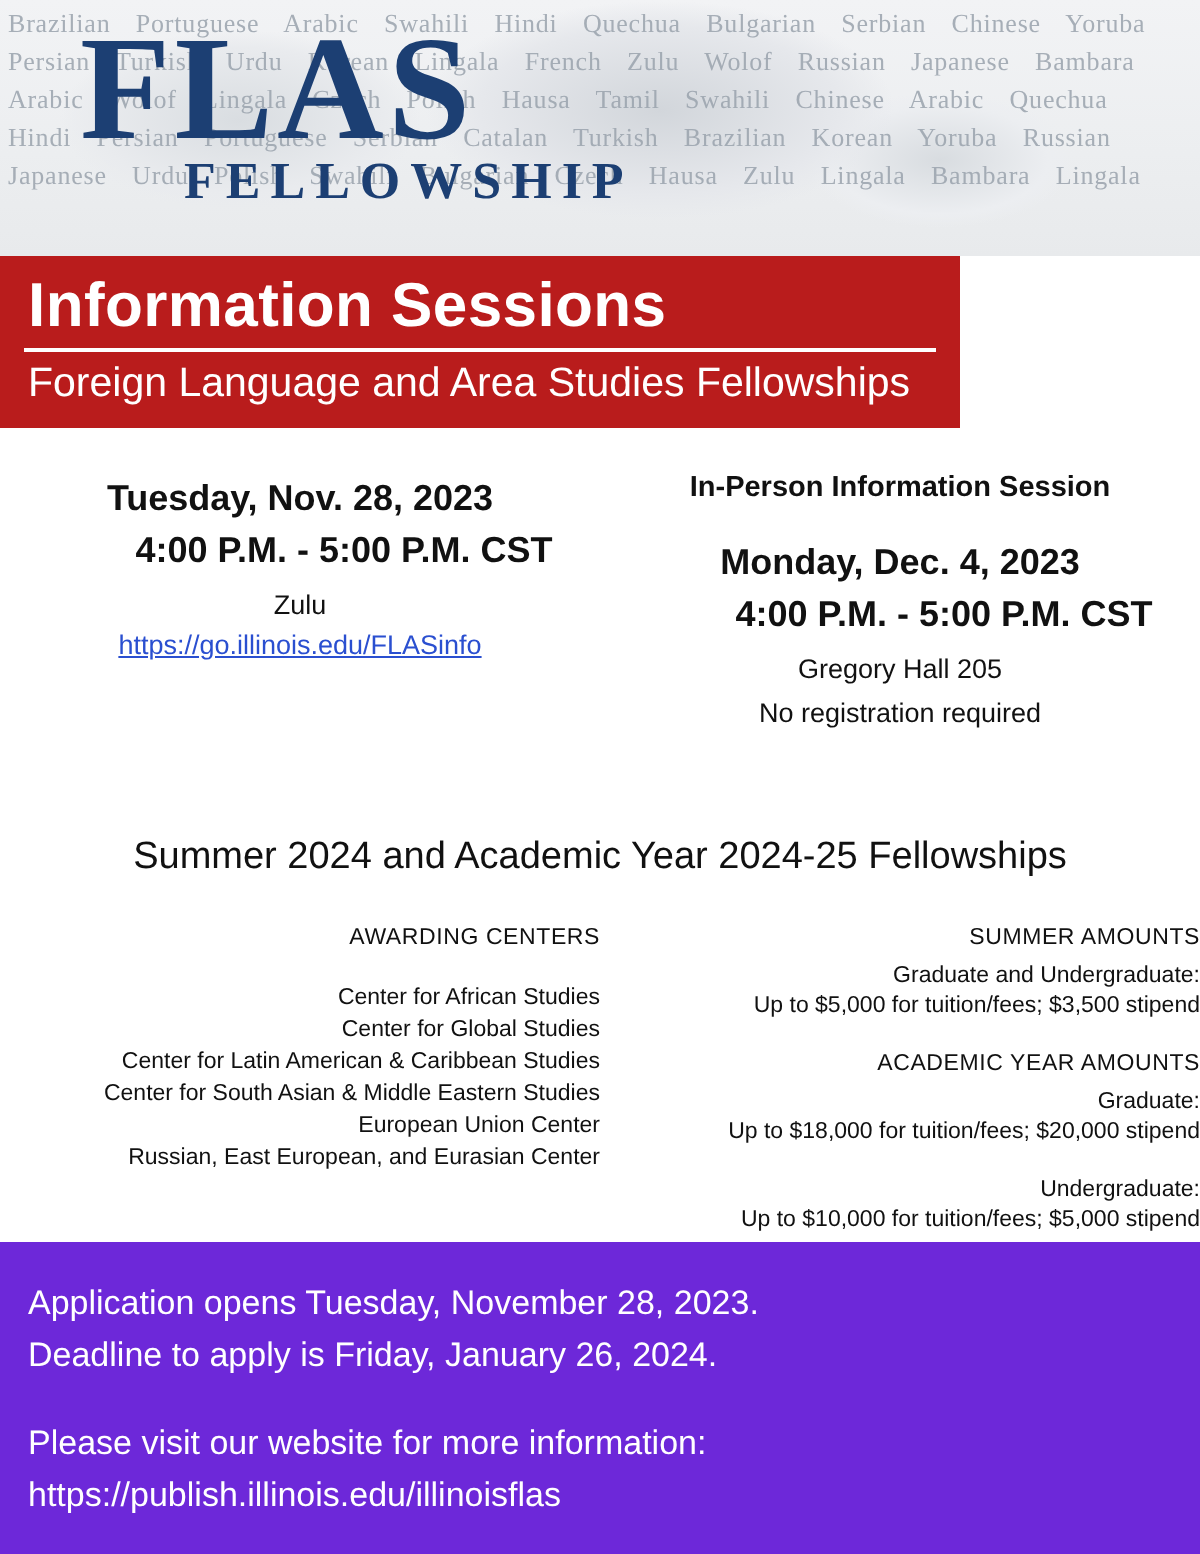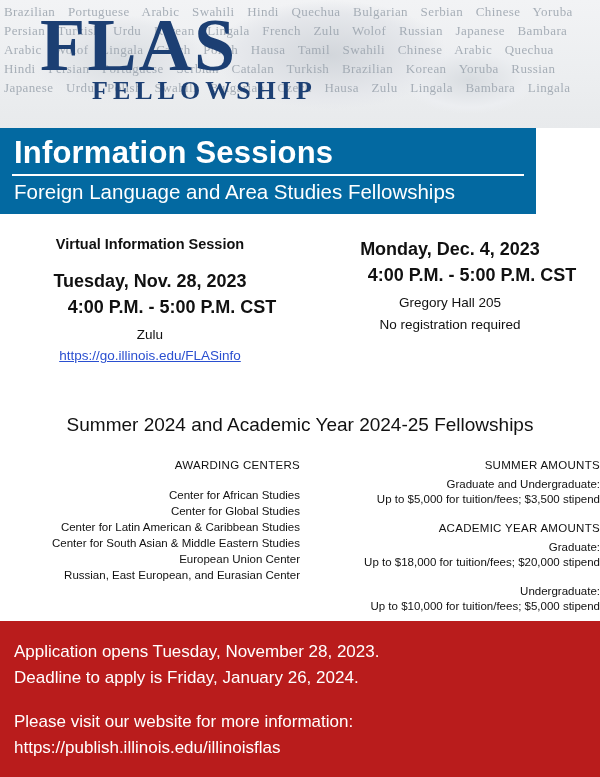--- a/index.html
+++ b/index.html
@@ -60,22 +60,22 @@
     line-height:26px;
     color:#1c3f73;
     letter-spacing:5px;
     margin-top:-4px;
     margin-left:52px;
   }
 
   
   .title-band{
     position:relative;
-    width:536px;
-    background:#0369a1;
+    width:480px;
+    background:#b91c1c;
     color:#ffffff;
     padding:6px 0 10px 0;
     box-sizing:border-box;
   }
   .title-band .t1{
     font-size:31px;
     font-weight:bold;
     letter-spacing:.2px;
     padding-left:14px;
     line-height:38px;
@@ -143,21 +143,21 @@
   }
   .col .ch.right-head{margin-bottom:4px;}
   .centers div{line-height:16px;}
   .gap{height:14px;}
 
   
   .footer{
     position:absolute;
     left:0;bottom:0;
     width:600px;
-    background:#b91c1c;
+    background:#6d28d9;
     color:#ffffff;
     padding:18px 0 16px 14px;
     box-sizing:border-box;
   }
   .footer .line{
     font-size:17px;
     line-height:26px;
   }
   .footer .spacer{height:18px;}
   .footer .url{font-size:17px;line-height:26px;}
@@ -178,28 +178,28 @@
 
   <div class="title-band">
     <div class="t1">Information Sessions</div>
     <div class="rule"></div>
     <div class="t2">Foreign Language and Area Studies Fellowships</div>
   </div>
 
   <div class="sessions">
 
     <div class="session">
-      <div class="head">Virtual Information Session</div>
       <div class="date">Tuesday, Nov. 28, 2023</div>
       <div class="time">4:00 P.M. - 5:00 P.M. CST</div>
       <div class="place">Zulu</div>
       <a class="link" href="#">https://go.illinois.edu/FLASinfo</a>
     </div>
 
     <div class="session">
+      <div class="head">In-Person Information Session</div>
       <div class="date">Monday, Dec. 4, 2023</div>
       <div class="time">4:00 P.M. - 5:00 P.M. CST</div>
       <div class="place">Gregory Hall 205</div>
       <div class="place">No registration required</div>
     </div>
 
   </div>
 
   <div class="fellow-title">Summer 2024 and Academic Year 2024-25 Fellowships</div>
 

